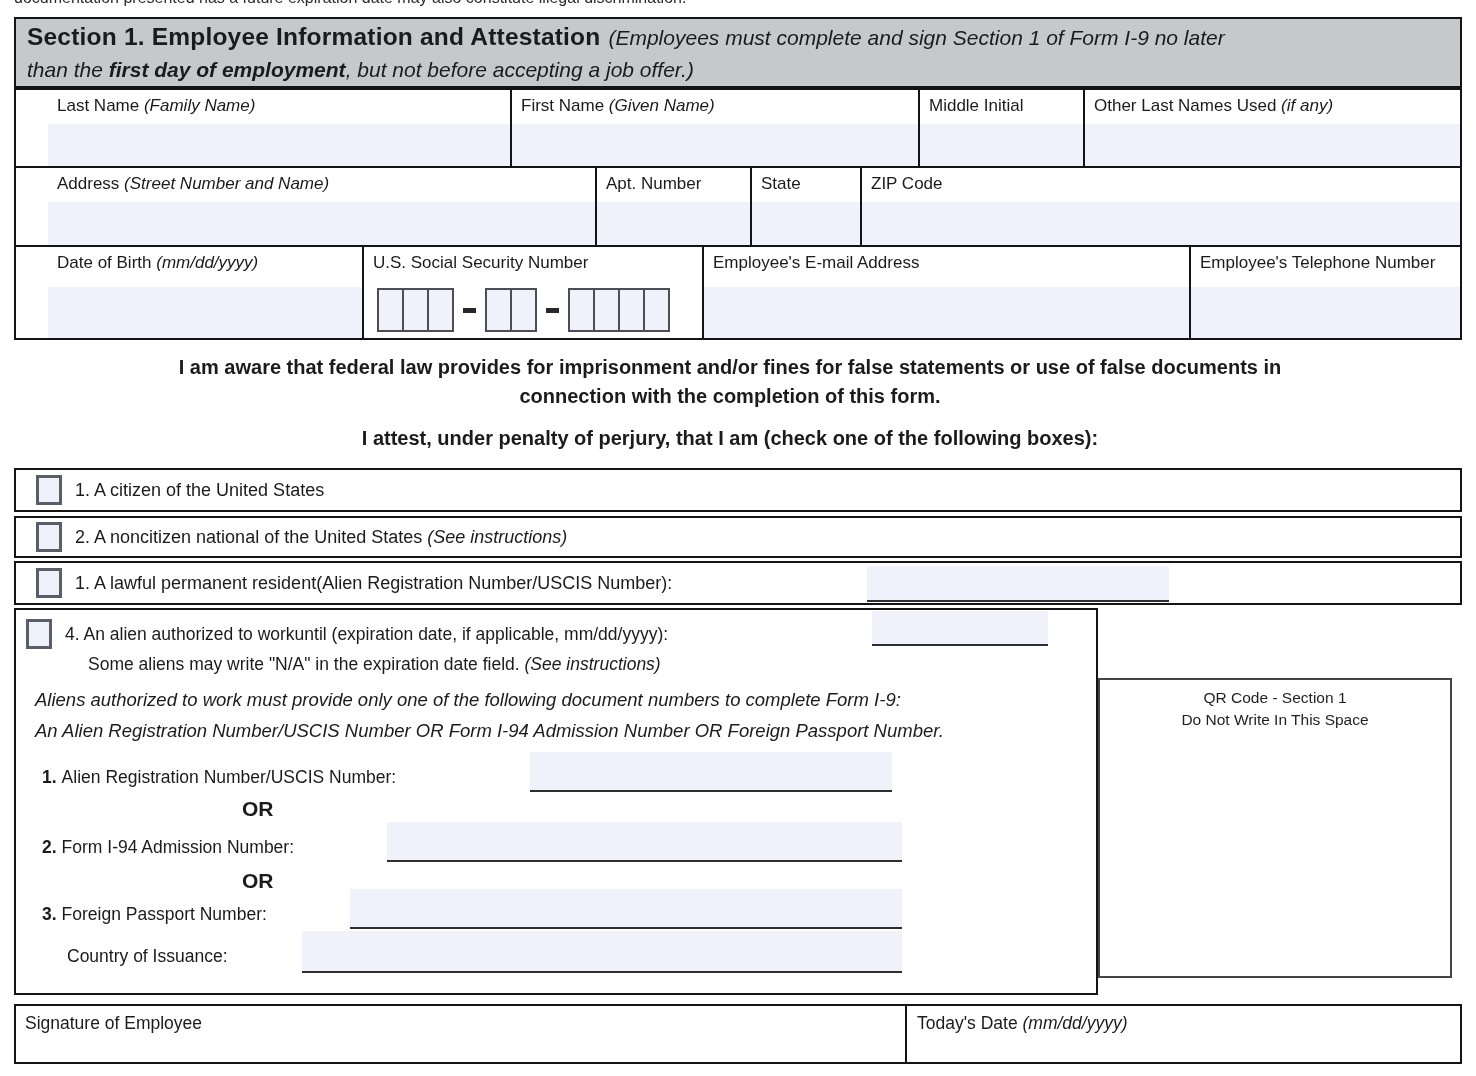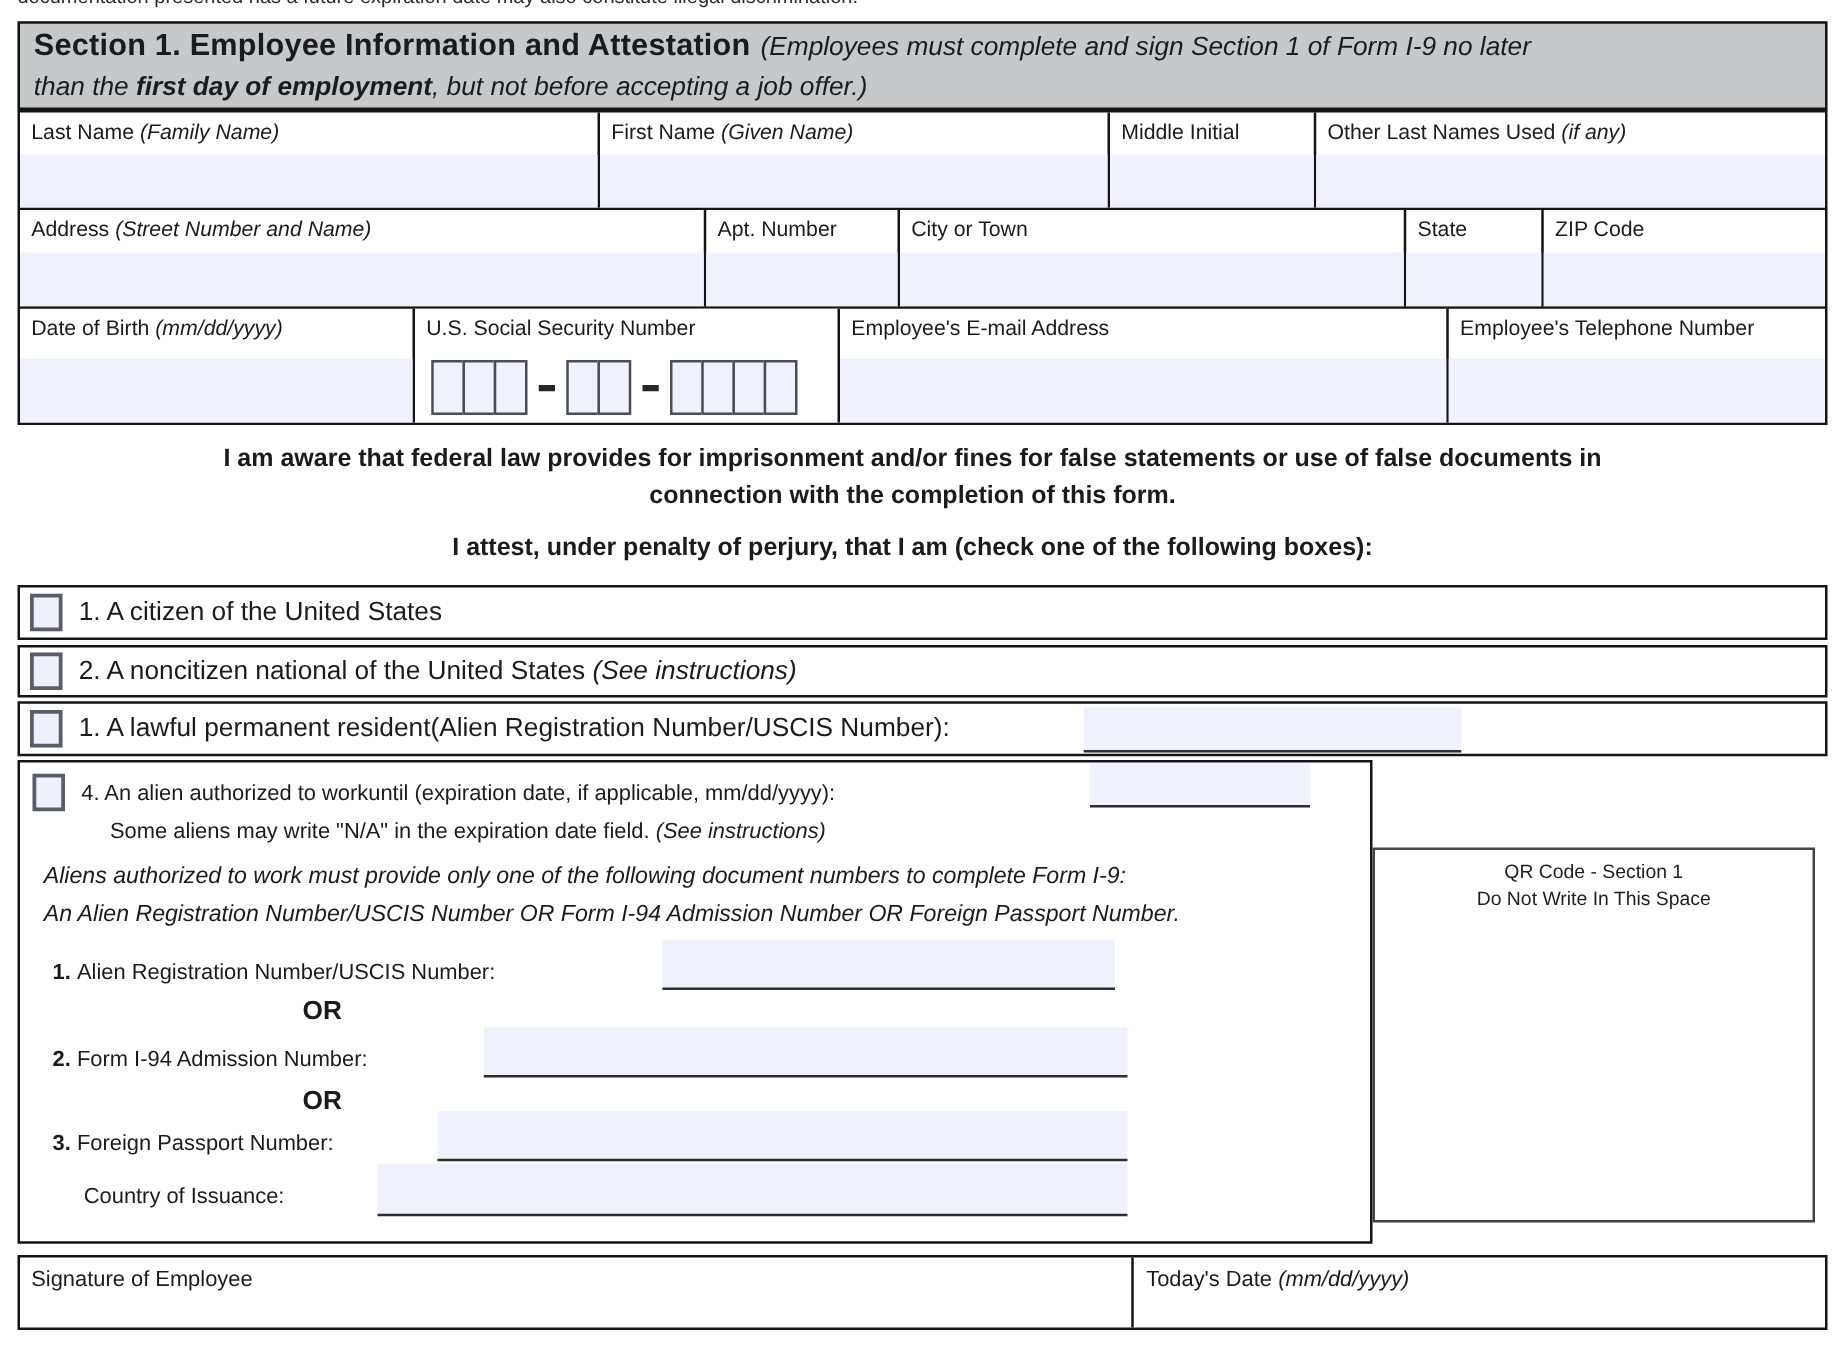--- a/index.html
+++ b/index.html
@@ -14,21 +14,21 @@
 
   
   #sec-header{position:absolute;left:14px;top:17px;width:1448px;height:71px;box-sizing:border-box;
               background:#c6c8ca;border:2px solid #141414;padding:2px 11px;
               font-size:21px;font-style:italic;line-height:32px;}
   #sec-header .title{font-size:24.5px;font-weight:bold;font-style:normal;letter-spacing:.2px;}
   #sec-header .gap{margin-left:8px;}
 
   
   #grid{position:absolute;left:14px;top:88px;width:1448px;box-sizing:border-box;border:2px solid #141414;}
-  .grow{display:flex;border-bottom:2px solid #141414;}
+  .grow{display:flex;border-bottom:2px solid #141414;padding-left:32px;}
   .grow:last-child{border-bottom:none;}
   .gcell{box-sizing:border-box;border-right:2px solid #141414;display:flex;flex-direction:column;}
   .gcell.last{border-right:none;flex:1;}
   .gcell .lab{padding:6px 8px 0 9px;font-size:17px;white-space:nowrap;}
   .gcell .fill{flex:1;background:#eff2fb;}
   .h-r12 .lab{height:28px;}
   #row1,#row2{height:76px;}
   #row2{height:77px;}
   #row3{height:91px;}
   #row3 .lab{height:34px;}
@@ -43,21 +43,21 @@
   .ssn-dash{width:13px;height:5px;background:#27272b;margin:0 9px;}
 
   
   .para{position:absolute;left:20px;font-size:20px;font-weight:bold;line-height:29px;}
   .para span{display:block;text-align:center;}
   #para1{top:353px;width:1420px;}
   #para2{top:424px;width:1420px;}
 
   
   .optbox{position:absolute;left:14px;width:1448px;box-sizing:border-box;border:2px solid #141414;
-          display:flex;align-items:center;padding-left:8px;font-size:21px;}
+          display:flex;align-items:center;padding-left:20px;font-size:18px;}
   #opt1{top:468px;height:44px;}
   #opt2{top:516px;height:42px;}
   #opt3{top:561px;height:44px;}
   .cbx{width:20px;height:24px;box-sizing:content-box;border:3px solid #5a5e68;background:#eef0fa;margin-right:13px;flex:0 0 auto;}
   .opt-sfx{}
   .ufield{background:#eff2fb;border-bottom:2px solid #2e2e30;}
   #opt3-field{position:absolute;left:851px;top:3px;width:302px;height:34px;}
 
   
   #opt4box{position:absolute;left:14px;top:608px;width:1084px;height:387px;box-sizing:border-box;
@@ -124,24 +124,20 @@
     </div>
     <div class="grow" id="row2">
       <div class="gcell w-r2c1 h-r12">
         <div class="lab"><span>Address</span> <span class="i">(Street Number and Name)</span></div>
         <div class="fill"></div>
       </div>
       <div class="gcell w-r2c2 h-r12">
         <div class="lab"><span>Apt. Number</span></div>
         <div class="fill"></div>
       </div>
-      <div class="gcell w-r2c3 h-r12">
-        <div class="lab"><span>City or Town</span></div>
-        <div class="fill"></div>
-      </div>
       <div class="gcell w-r2c4 h-r12">
         <div class="lab"><span>State</span></div>
         <div class="fill"></div>
       </div>
       <div class="gcell last h-r12">
         <div class="lab"><span>ZIP Code</span></div>
         <div class="fill"></div>
       </div>
     </div>
     <div class="grow" id="row3">

